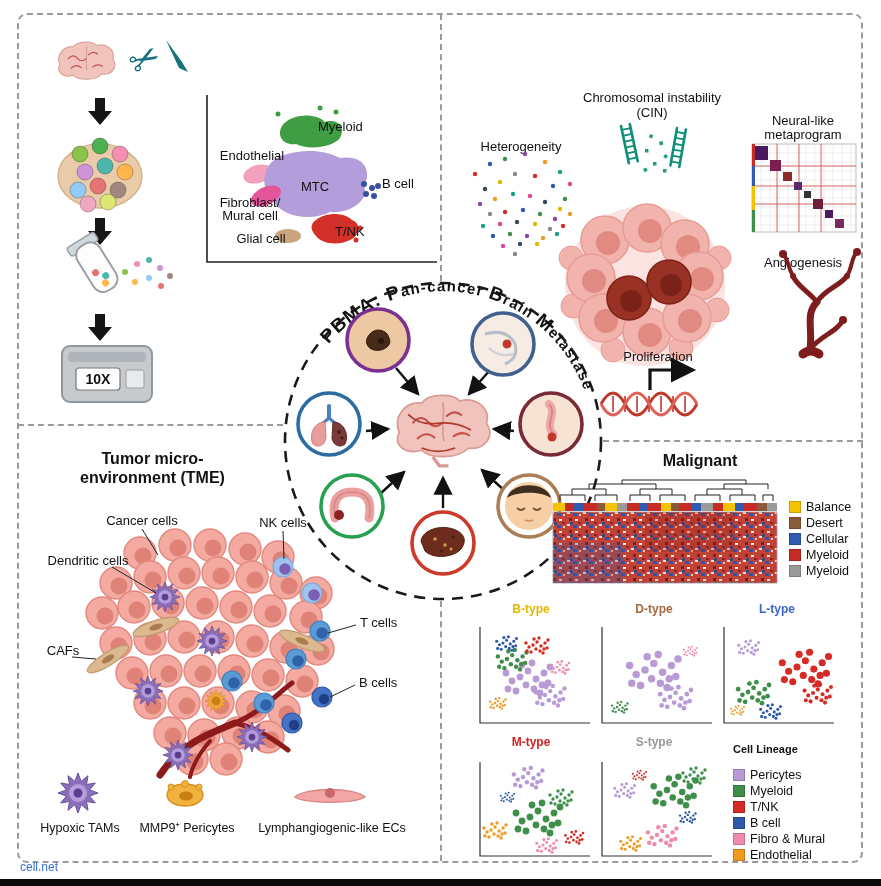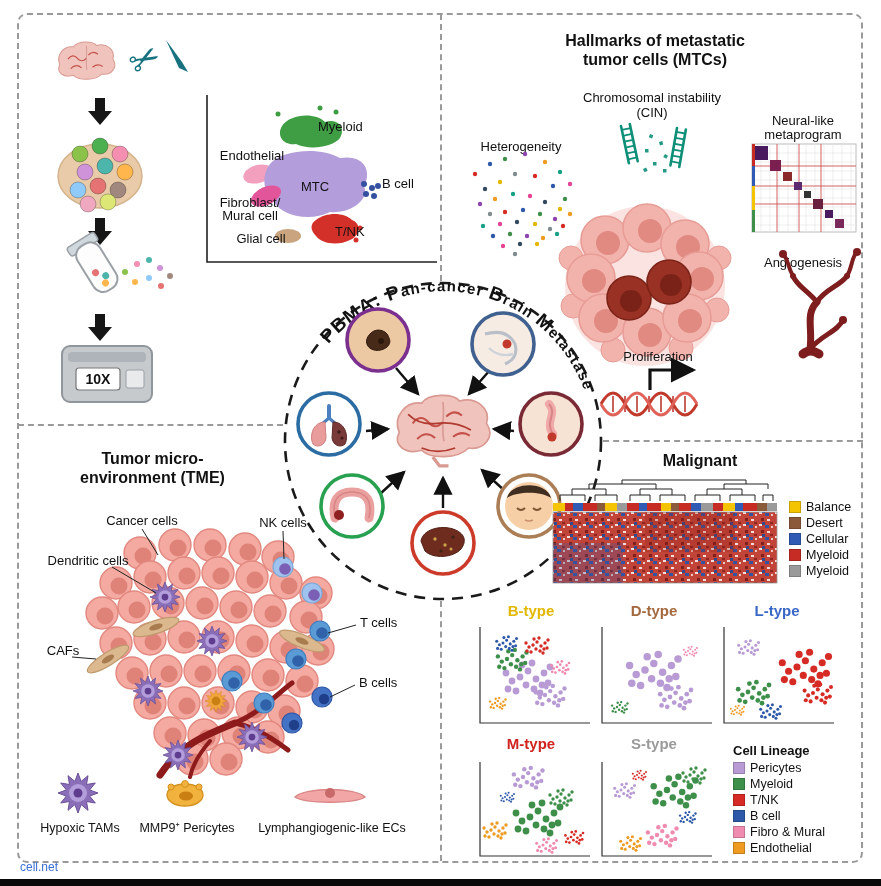--- a/index.html
+++ b/index.html
@@ -11,25 +11,25 @@
                border:2px dashed #9a9a9a;border-radius:10px;}
   .div-line{position:absolute;}
   .div-v{border-left:2px dashed #9a9a9a;width:0;}
   .div-h{border-top:2px dashed #9a9a9a;height:0;}
   .ptitle{position:absolute;font-weight:bold;font-size:16px;line-height:1.18;text-align:center;color:#111;}
   .svg-label{font-size:13px;fill:#111;}
   .svg-label-sm{font-size:12.5px;fill:#111;}
   .arc-text{font-weight:bold;fill:#111;letter-spacing:1.2px;white-space:pre;}
   .arc-big{font-size:19px;}
   .arc-sm{font-size:15px;}
-  .type-label{position:absolute;width:100px;text-align:center;font-weight:bold;font-size:15px;}
+  .type-label{position:absolute;width:100px;text-align:center;font-weight:bold;font-size:12px;}
   .legend{position:absolute;display:flex;flex-direction:column;gap:2px;font-size:12.5px;}
   .legend-row{display:flex;align-items:center;gap:5px;white-space:nowrap;}
   .sw{width:12px;height:12px;flex:0 0 12px;border:1px solid rgba(0,0,0,.18);box-sizing:border-box;}
-  .legend-title{font-weight:bold;font-size:13px;margin-bottom:1px;}
+  .legend-title{font-weight:bold;font-size:11px;margin-bottom:11px;}
   .watermark{position:absolute;left:20px;top:860px;font-size:12px;}
   .bottom-bar{position:absolute;left:0;bottom:0;width:881px;height:7px;background:#0a0a0a;}
 </style>
 </head>
 <body>
 
 <div id="canvas">
 
   <svg width="0" height="0" style="position:absolute" aria-hidden="true">
     <defs>
@@ -668,24 +668,20 @@
       <use href="#dcloud" fill="#d62a25" transform="translate(192,330) scale(0.6)"></use>
     </g>
   </svg>
 
   <div class="page-border"></div>
   <div class="div-line div-v" style="left:440px;top:14px;height:267px"></div>
   <div class="div-line div-v" style="left:440px;top:601px;height:260px"></div>
   <div class="div-line div-h" style="left:18px;top:424px;width:265px"></div>
   <div class="div-line div-h" style="left:603px;top:440px;width:260px"></div>
 
-  <div class="ptitle" style="left:530px;top:32px;width:250px">
-    <span>Hallmarks of metastatic</span><br>
-    <span>tumor cells (MTCs)</span>
-  </div>
   <div class="ptitle" style="left:40px;top:450px;width:225px">
     <span>Tumor micro-</span><br>
     <span>environment (TME)</span>
   </div>
   <div class="ptitle" style="left:620px;top:452px;width:160px">
     <span>Malignant</span>
   </div>
 
   <div class="legend" style="left:789px;top:500px">
     <div class="legend-row">

